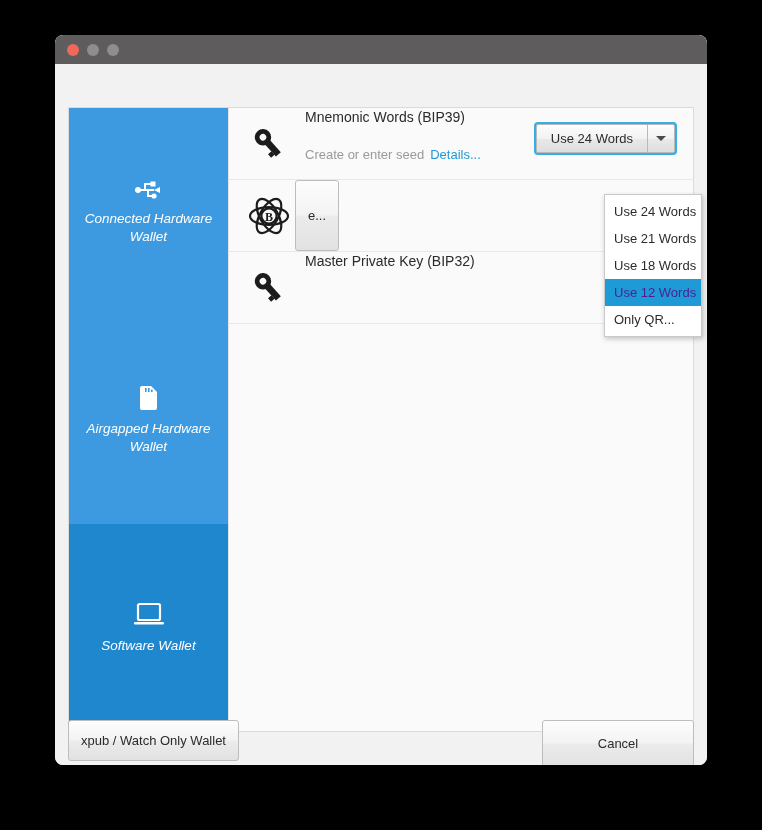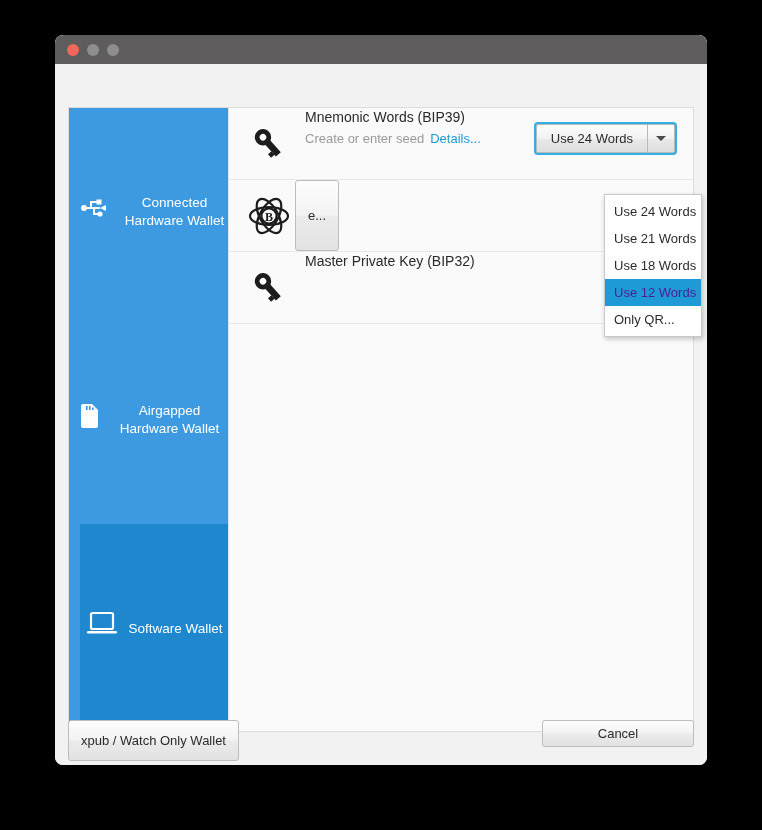--- a/index.html
+++ b/index.html
@@ -29,40 +29,40 @@
   
   #card{
     position:absolute;left:13px;top:43px;width:626px;height:625px;
     background:#fafafa;border:1px solid #dcdcdc;
     display:flex;box-sizing:border-box;
   }
 
   
   #sidebar{width:159px;flex:0 0 159px;background:#3d9ae0;position:relative;}
   .side-item{
-    position:absolute;left:11px;width:100%;
-    display:flex;flex-direction:row;align-items:center;justify-content:center;
-    color:#ffffff;text-align:center;box-sizing:border-box;
+    position:absolute;left:0;width:100%;
+    display:flex;flex-direction:column;align-items:center;justify-content:center;
+    color:#ffffff;text-align:center;box-sizing:border-box;font-style:italic;
   }
   .side-item .ico{margin-bottom:9px;display:block;line-height:0;}
   .side-item .lbl{font-size:13.5px;line-height:18px;padding:0 10px;}
   #side-0{top:0;height:208px;}
   #side-1{top:208px;height:208px;}
   #side-2{top:416px;height:209px;background:#1f87ce;}
 
   
   #main{flex:1;background:#fafafa;position:relative;border-left:1px solid #e3e3e3;}
   .row{
     position:relative;height:72px;display:flex;
     padding:0 16px 0 14px;border-bottom:1px solid #e8e8e8;box-sizing:border-box;
   }
   .row .rico{width:52px;flex:0 0 52px;display:flex;align-items:center;justify-content:center;}
   .row .txt{flex:1;padding-left:10px;}
   .row .title{font-size:14px;color:#2b2b2b;line-height:19px;}
-  .row .subwrap{margin-top:3px;font-size:13px;line-height:18px;}
+  .row .subwrap{margin-top:19px;font-size:13px;line-height:18px;}
   .row .sub{color:#9a9a9a;}
   .row .details{color:#1e9bd7;margin-left:6px;cursor:pointer;}
 
   
   .btn{
     font-family:"Liberation Sans","DejaVu Sans",sans-serif;
     font-size:13px;color:#2b2b2b;
     background:linear-gradient(to bottom,#fdfdfd 0%,#f3f3f3 48%,#ebebeb 52%,#e2e2e2 100%);
     border:1px solid #bdbdbd;border-radius:3px;
     padding:12px 12px;cursor:pointer;white-space:nowrap;
@@ -97,21 +97,21 @@
   }
   .opt{
     font-size:13px;color:#2b2b2b;line-height:19px;
     padding:4px 8px 4px 9px;white-space:nowrap;cursor:pointer;
   }
   .opt.sel{background:#1e9bd7;color:#4c1d95;}
 
   
   #footer{position:absolute;left:13px;right:13px;bottom:17px;height:28px;}
   #xpub-btn{position:absolute;left:0;top:0;}
-  #cancel-btn{position:absolute;right:0;top:0;width:152px;text-align:center;padding:5px 0;}
+  #cancel-btn{position:absolute;right:0;top:0;width:152px;text-align:center;padding:15px 0;}
 </style>
 </head>
 <body>
 
 <div id="window">
 
   <div id="titlebar">
     <div class="light close"></div>
     <div class="light min"></div>
     <div class="light max"></div>

